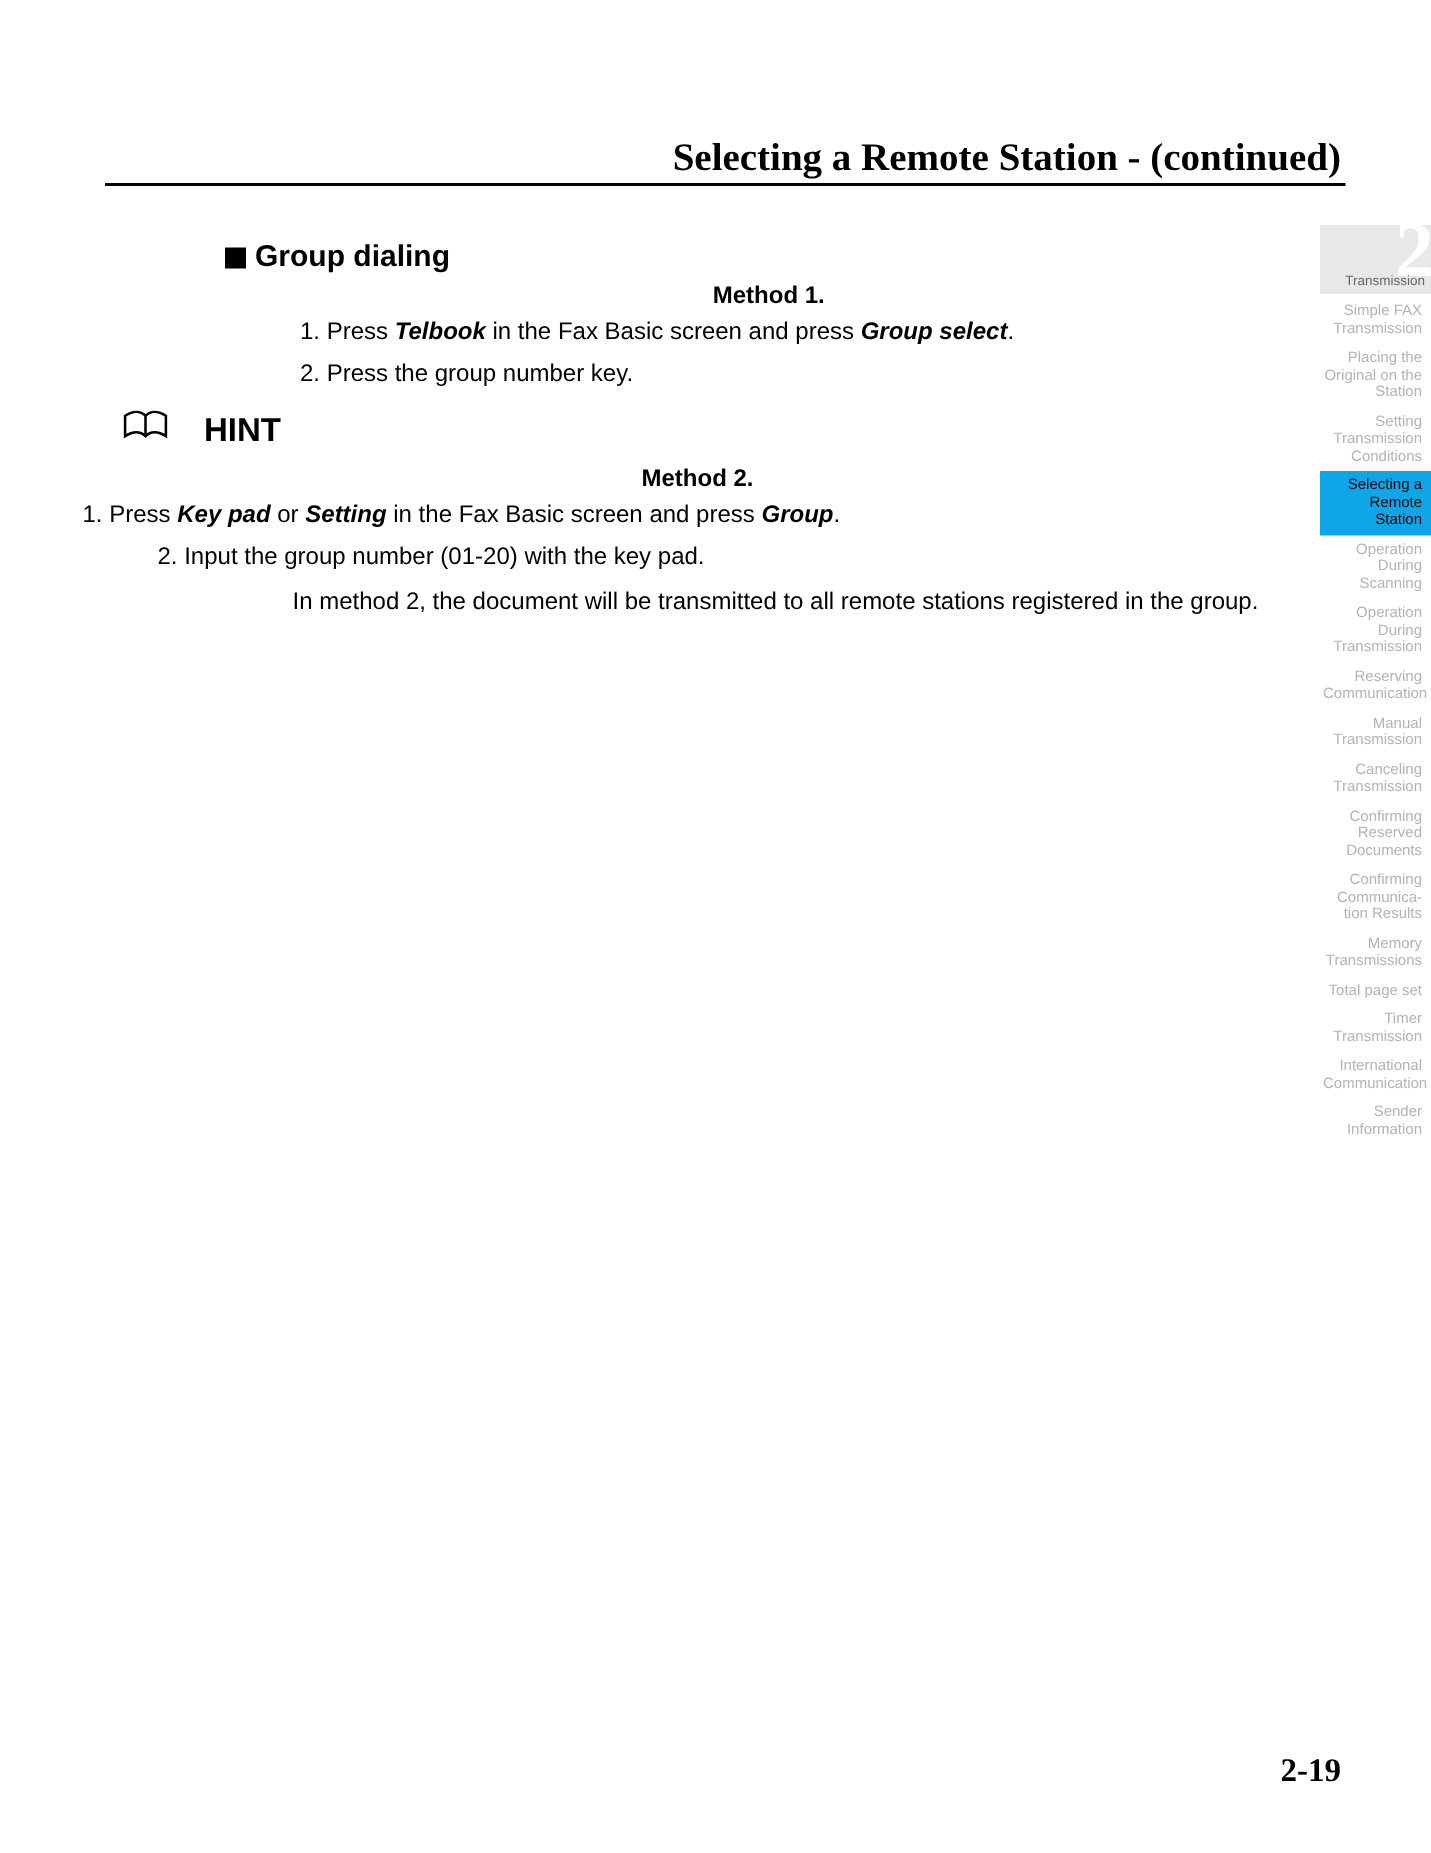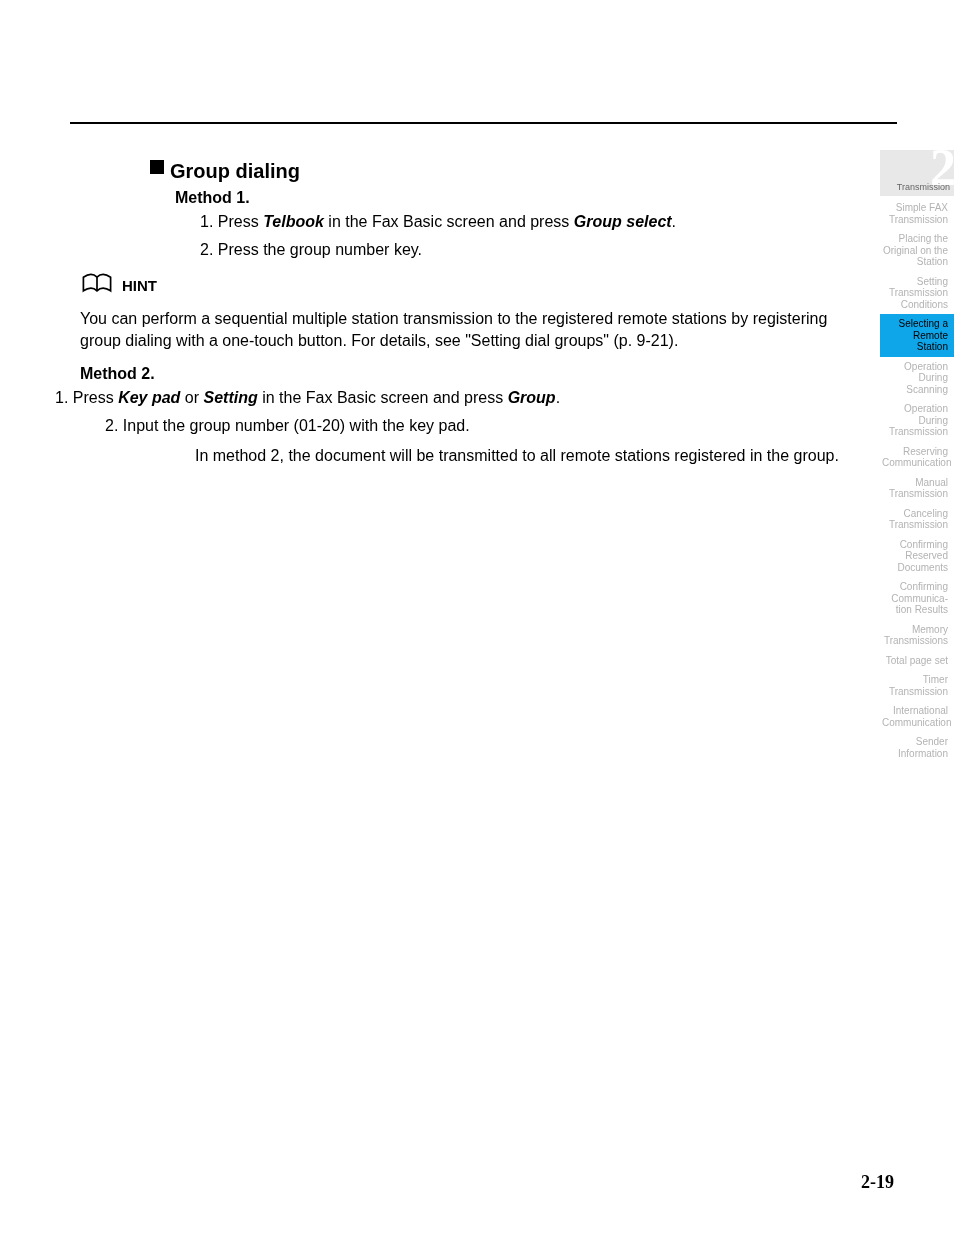--- a/index.html
+++ b/index.html
@@ -39,57 +39,58 @@
   .content {
     position: absolute;
     top: 160px;
     left: 150px;
     width: 700px;
   }
   .section-heading {
     font-size: 20px;
     font-weight: bold;
     display: flex;
-    align-items: flex-start;
+    align-items: center;
     gap: 6px;
     margin-bottom: 6px;
   }
   .black-square {
     width: 14px;
     height: 14px;
     background: #000;
     display: inline-block;
   }
   .method-label {
     font-weight: bold;
     font-size: 16px;
     margin-top: 4px;
     margin-left: 25px;
     margin-bottom: 6px;
+    text-align: center;
   }
   .step-list {
     list-style: none;
     margin: 0 0 10px 0;
     padding: 0 0 0 50px;
     font-size: 16px;
   }
   .step-list li {
     margin-bottom: 10px;
   }
   .ui-term {
     font-weight: bold;
     font-style: italic;
   }
   .callout {
     display: flex;
     align-items: center;
-    gap: 8px;
+    gap: 22px;
     margin: 12px 0 8px -70px;
     font-weight: bold;
-    font-size: 15px;
+    font-size: 22px;
   }
   .callout svg {
     width: 34px;
     height: 26px;
   }
   .callout.details svg {
     width: 34px;
     height: 34px;
   }
   .callout.details {
@@ -106,21 +107,21 @@
   .details-body {
     margin-left: 45px;
     width: 655px;
   }
   .page-num {
     position: absolute;
     bottom: 42px;
     right: 60px;
     font-family: "Times New Roman", Times, serif;
     font-weight: bold;
-    font-size: 18px;
+    font-size: 22px;
   }
 
   
   .side-tabs {
     position: absolute;
     top: 150px;
     right: 0;
     width: 74px;
     font-size: 10px;
     color: #9e9e9e;
@@ -159,20 +160,21 @@
   .tab-item.active {
     background: #0ea5e9;
     color: #000;
   }
 </style>
 </head>
 <body>
 
 <div class="page">
 
+  <div class="header">Selecting a Remote Station -  (continued)</div>
   <div class="header-rule"></div>
 
   <div class="content">
 
     <div class="section-heading">
       <span class="black-square"></span>
       <span>Group dialing</span>
     </div>
 
     <div class="method-label">Method 1.</div>
@@ -183,21 +185,20 @@
 
     <div class="callout">
       <span>
         <svg viewBox="0 0 40 28">
           <path d="M4 6 C10 2 16 2 20 6 C24 2 30 2 36 6 L36 22 C30 18 24 18 20 22 C16 18 10 18 4 22 Z" fill="none" stroke="#000" stroke-width="2"></path>
           <line x1="20" y1="6" x2="20" y2="22" stroke="#000" stroke-width="2"></line>
         </svg>
       </span>
       <span>HINT</span>
     </div>
-    <div class="hint-body">You can perform a sequential multiple station transmission to the registered remote stations by registering group dialing with a one-touch button. For details, see "Setting dial groups" (p. 9-21).</div>
 
     <div class="method-label" style="margin-left:-70px;">Method 2.</div>
     <ol class="step-list" style="padding-left:50px; margin-left:-95px; list-style:none; padding-left:0;">
       <li style="">1. Press <span class="ui-term">Key pad</span> or <span class="ui-term">Setting</span> in the Fax Basic screen and press <span class="ui-term">Group</span>.</li>
       <li style="margin-left:50px;">2. Input the group number (01-20) with the key pad.</li>
     </ol>
 
     <div class="details-body">In method 2, the document will be transmitted to all remote stations registered in the group.</div>
 
   </div>

